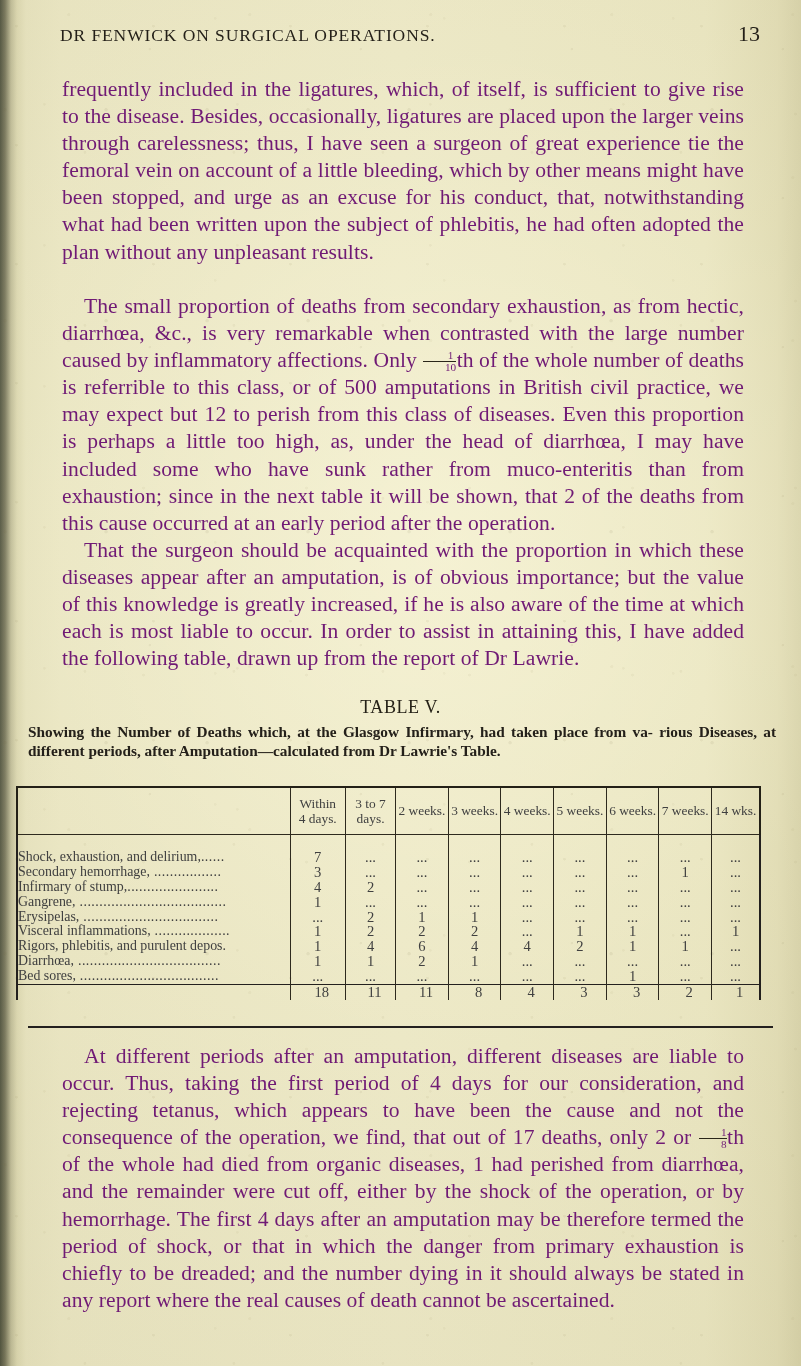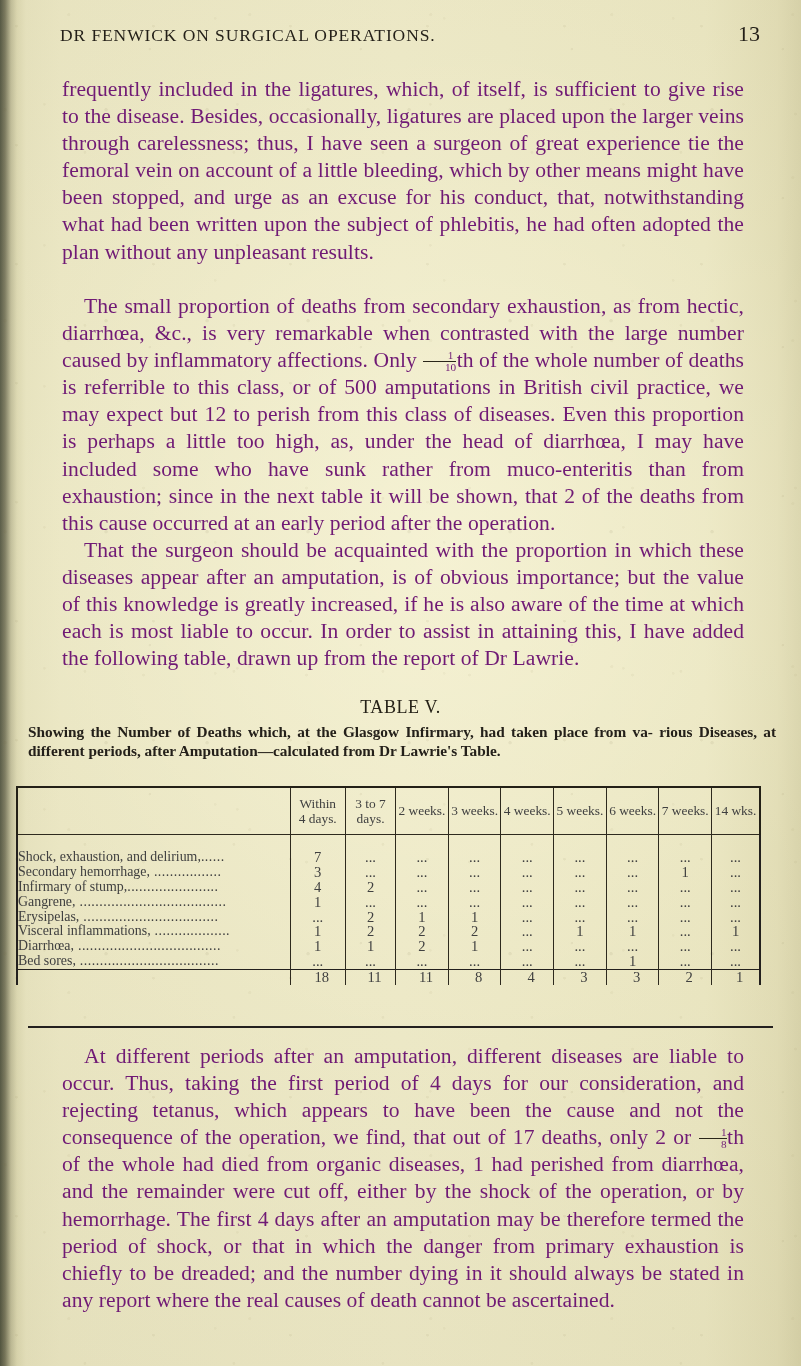--- a/index.html
+++ b/index.html
@@ -310,20 +310,32 @@
         <td>2</td>
         <td>2</td>
         <td>2</td>
         <td>...</td>
         <td>1</td>
         <td>1</td>
         <td>...</td>
         <td class="last">1</td>
       </tr>
 
+      <tr>
+        <td class="rowlabel"><span>Rigors, phlebitis, and purulent depos.</span><span class="leader"></span></td>
+        <td>1</td>
+        <td>4</td>
+        <td>6</td>
+        <td>4</td>
+        <td>4</td>
+        <td>2</td>
+        <td>1</td>
+        <td>1</td>
+        <td class="last">...</td>
+      </tr>
 
       <tr>
         <td class="rowlabel"><span>Diarrhœa,</span><span class="leader"> ....................................</span></td>
         <td>1</td>
         <td>1</td>
         <td>2</td>
         <td>1</td>
         <td>...</td>
         <td>...</td>
         <td>...</td>

